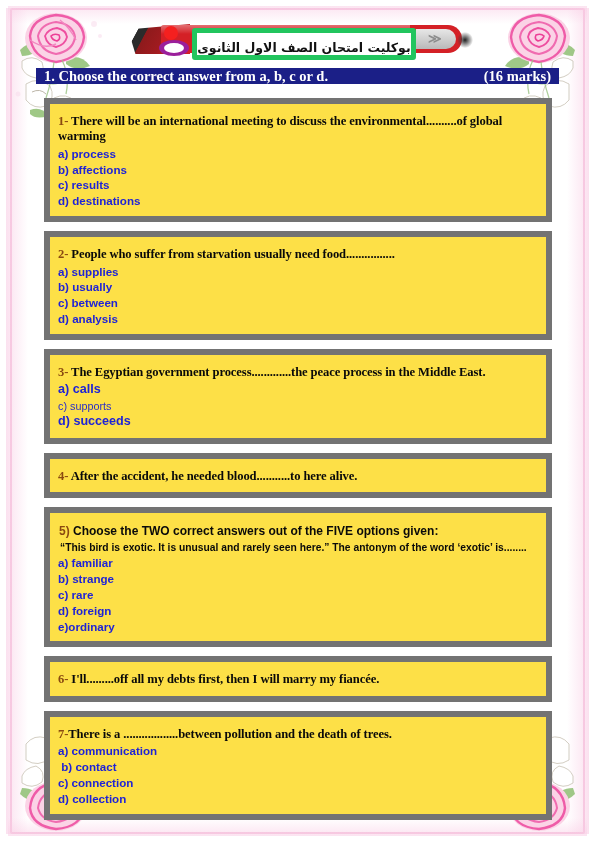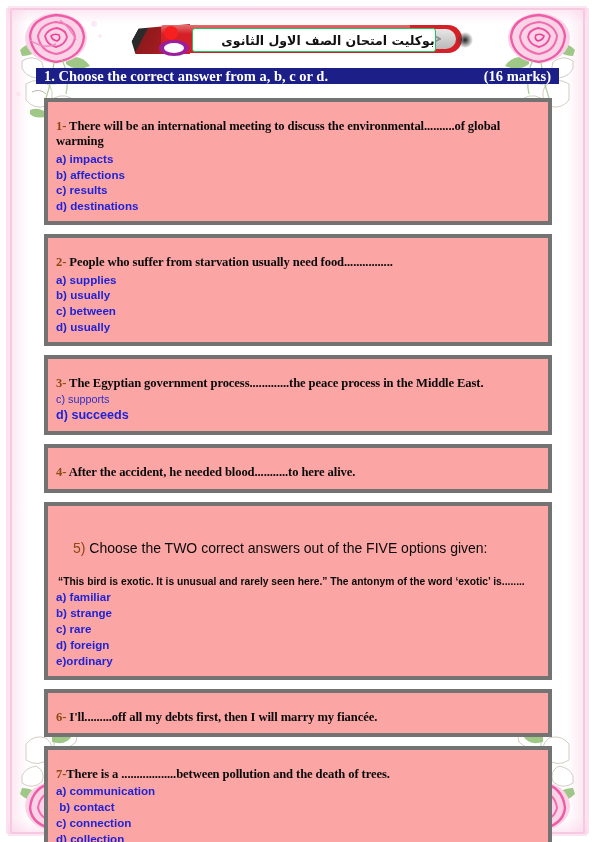--- a/index.html
+++ b/index.html
@@ -123,26 +123,25 @@
     border-radius: 50%;
     background: #ffffff;
   }
   .banner-title-box {
     position: absolute;
     left: 64px;
     top: 8px;
     width: 214px;
     height: 22px;
     background: #ffffff;
-    border: 1px solid #22c55e;
+    border: 5px solid #22c55e;
     border-radius: 3px;
     display: flex;
-    align-items: center;
+    align-items: flex-end;
     justify-content: center;
-    padding-left: 28px;
   }
   .banner-title-text {
     direction: rtl;
     font-family: "DejaVu Sans", sans-serif;
     font-size: 12.5px;
     font-weight: bold;
     color: #111111;
     white-space: nowrap;
   }
   .banner-tip {
@@ -212,44 +211,44 @@
   }
 
   
   #questions {
     position: absolute;
     left: 44px;
     top: 98px;
     width: 508px;
   }
   .q-box {
-    border: 4px solid #737373;
-    background: #fca5a5;
+    border: 6px solid #737373;
+    background: #fde047;
     box-sizing: border-box;
-    padding: 17px 8px 7px 8px;
+    padding: 10px 8px 7px 8px;
     margin-bottom: 9px;
   }
   .q-stem {
     font-family: "Liberation Serif", serif;
     font-size: 12.6px;
     font-weight: bold;
     color: #0a0a0a;
     line-height: 1.22;
     margin: 0 0 1px 0;
     letter-spacing: -0.1px;
   }
   .q-num-accent { color: #8a4a10; }
 
   .q-stem-sans {
     font-family: "Liberation Sans", sans-serif;
-    font-size: 14px;
-    font-weight: normal;
+    font-size: 12px;
+    font-weight: bold;
     color: #0a0a0a;
     line-height: 1.25;
-    margin: 17px;
+    margin: 1px;
   }
   .q-stem-condensed {
     font-family: "Liberation Sans", sans-serif;
     font-size: 11.2px;
     font-weight: bold;
     color: #0a0a0a;
     line-height: 1.25;
     margin: 0 0 1px 2px;
     transform: scaleX(0.92);
     transform-origin: left center;
@@ -426,38 +425,39 @@
 
   <div id="section-bar">
     <span class="section-title">1. Choose the correct answer from a, b, c or d.</span>
     <span class="section-marks">(16 marks)</span>
   </div>
 
   <div id="questions">
       <div class="q-box">
         <p class="q-stem"><span class="q-num-accent">1-</span><span> There will be an international meeting to discuss the environmental..........of global warming</span></p>
         <ul class="opt-list">
-          <li class="opt">a) impacts</li>
+          <li class="opt">a) process</li>
           <li class="opt">b) affections</li>
           <li class="opt">c) results</li>
           <li class="opt">d) destinations</li>
         </ul>
       </div>
       <div class="q-box">
         <p class="q-stem"><span class="q-num-accent">2-</span><span> People who suffer from starvation usually need food................</span></p>
         <ul class="opt-list">
           <li class="opt">a) supplies</li>
           <li class="opt">b) usually</li>
           <li class="opt">c) between</li>
-          <li class="opt">d) usually</li>
+          <li class="opt">d) analysis</li>
         </ul>
       </div>
       <div class="q-box">
         <p class="q-stem"><span class="q-num-accent">3-</span><span> The Egyptian government process.............the peace process in the Middle East.</span></p>
         <ul class="opt-list">
+          <li class="opt strong">a) calls</li>
           <li class="opt light">c) supports</li>
           <li class="opt strong">d) succeeds</li>
         </ul>
       </div>
       <div class="q-box">
         <p class="q-stem"><span class="q-num-accent">4-</span><span> After the accident, he needed blood...........to here alive.</span></p>
       </div>
       <div class="q-box">
         <p class="q-stem-sans"><span class="q-num-accent">5)</span><span> Choose the TWO correct answers out of the FIVE options given:</span></p>
         <p class="q-stem-condensed">“This bird is exotic. It is unusual and rarely seen here.” The antonym of the word ‘exotic’ is........</p>

